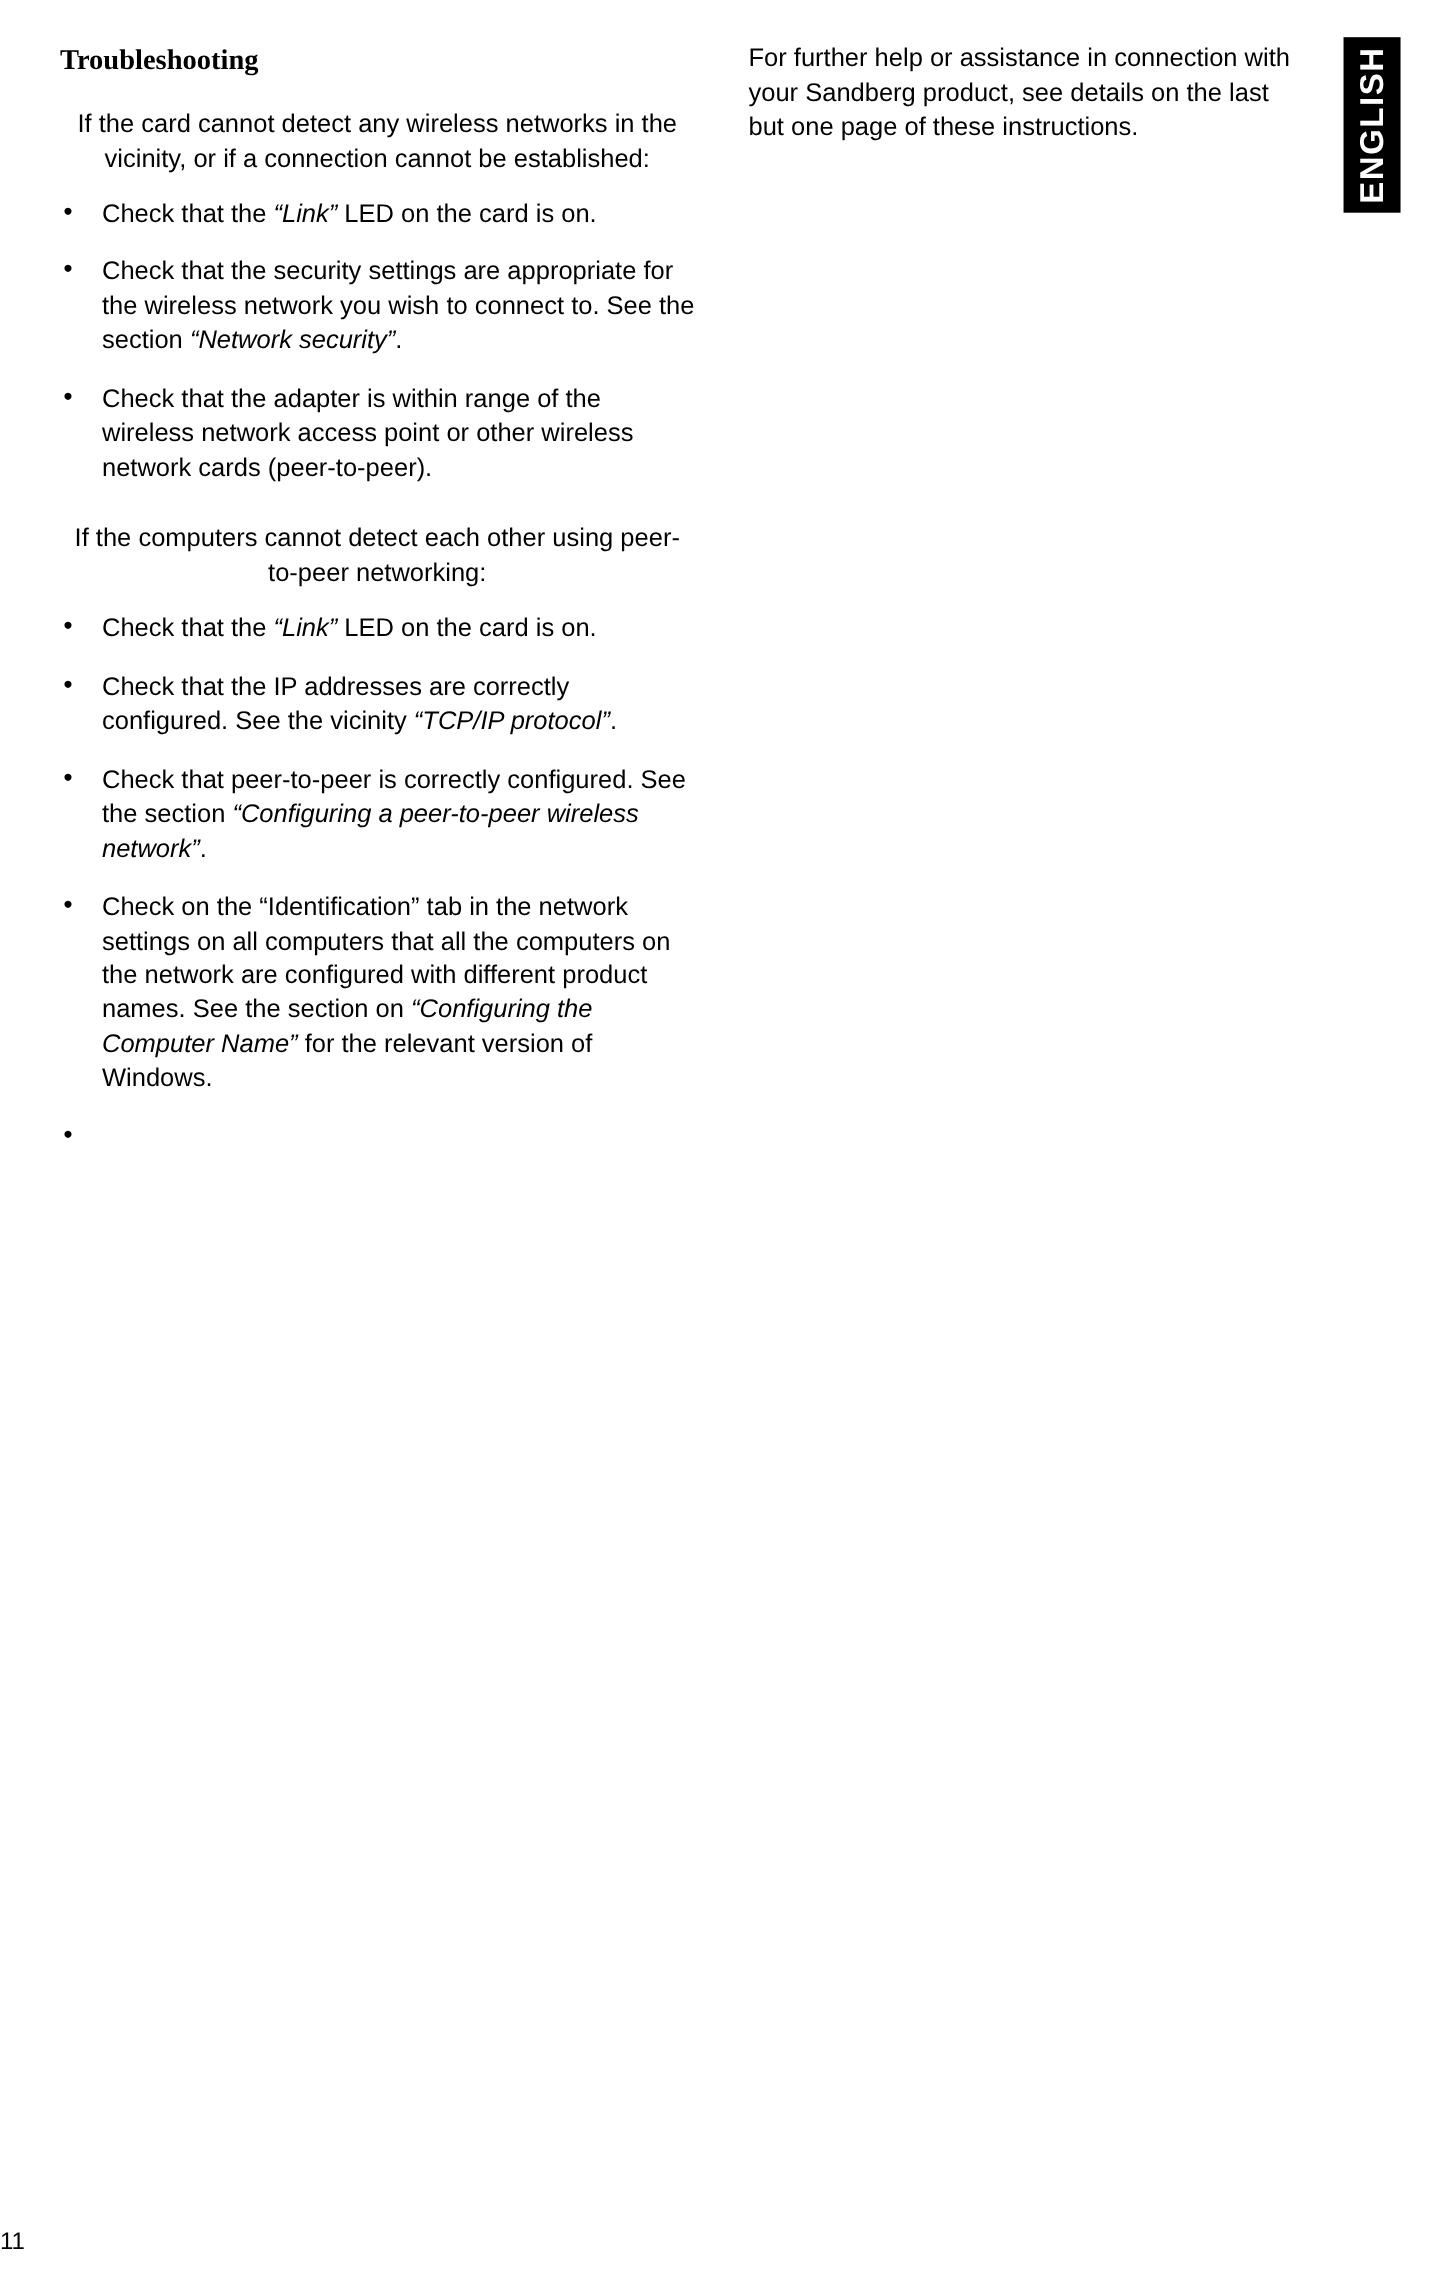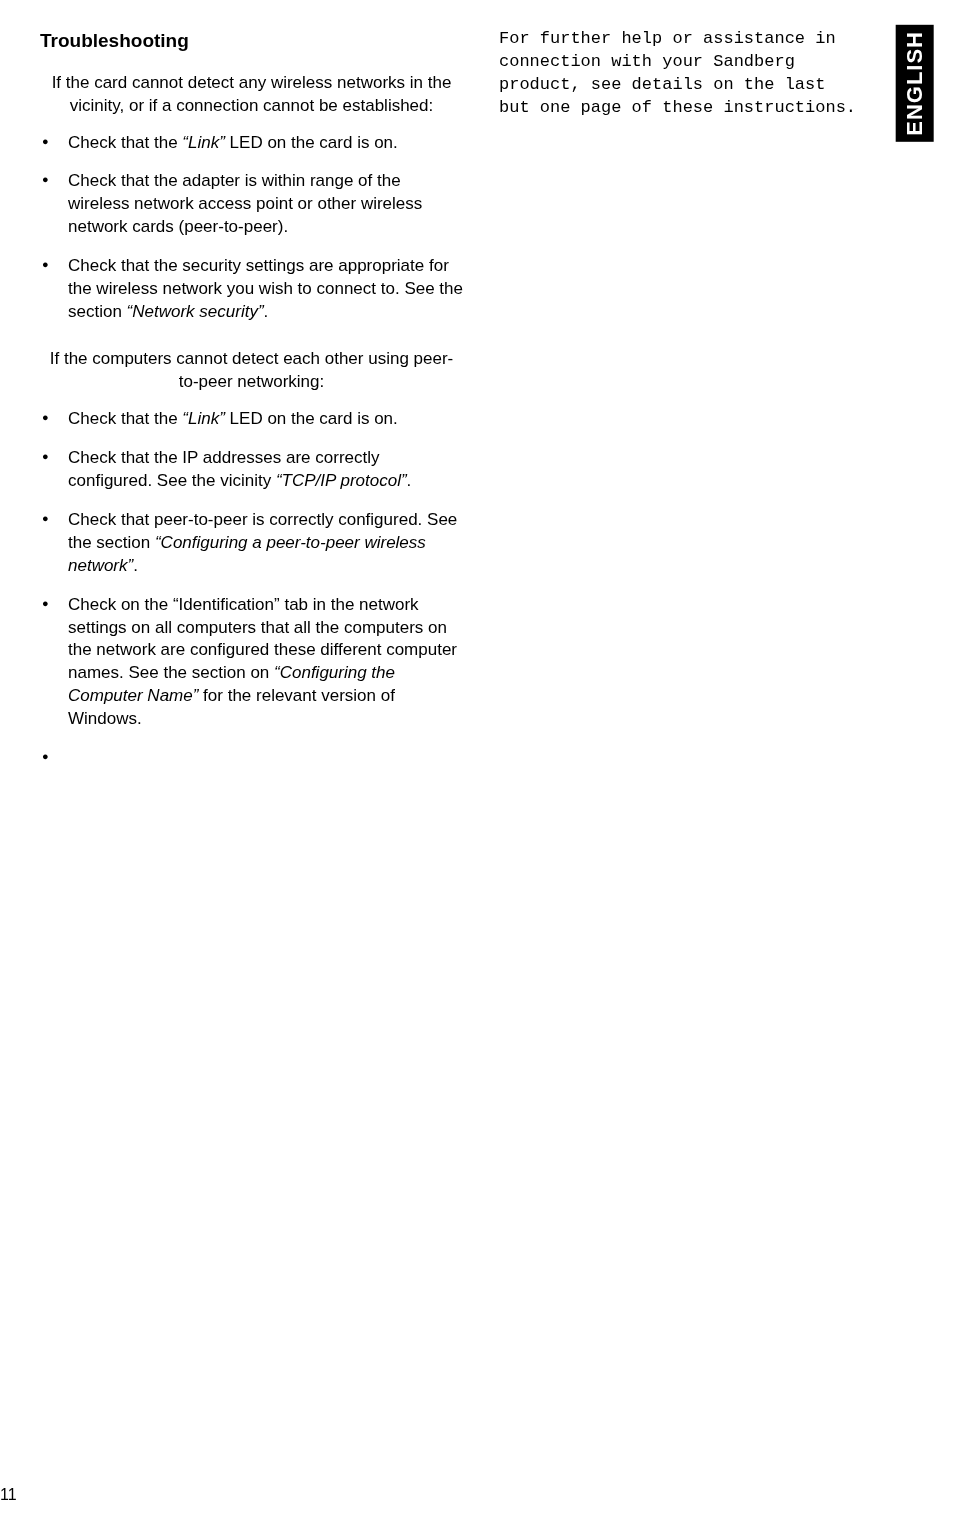--- a/index.html
+++ b/index.html
@@ -17,20 +17,21 @@
     padding:28px 38px 0 40px;
     display:flex;
     gap:36px;
   }
   .col { flex:1 1 0; }
   .col-right { position:relative; }
   h2.section-title {
     font-weight:bold;
     font-size:19px;
     margin-bottom:18px;
+    font-family:Liberation Serif, serif;
   }
   p.lead { margin-bottom:14px;text-align:center; }
   ul.bullets {
     list-style:none;
     margin:0 0 24px 0;
     padding:0;
   }
   ul.bullets li {
     position:relative;
     padding-left:28px;
@@ -54,21 +55,21 @@
     color:#fff;
     font-weight:bold;
     letter-spacing:1px;
     font-size:22px;
     padding:6px 4px 6px 4px;
     writing-mode:vertical-rl;
     transform:rotate(180deg);
     font-family:Arial, Helvetica, sans-serif;
   }
 
-  .right-text p { margin-bottom:14px; padding-right:58px;font-family:Liberation Mono, monospace; }
+  .right-text p { margin-bottom:14px; padding-right:58px; }
 
   .page-num {
     position:absolute;
     bottom:24px;
     left:0;
     width:100%;
     text-align:left;
     font-size:16px;
   }
 </style>
@@ -76,31 +77,31 @@
 <body>
 
 <div class="page">
 
   <div class="col col-left">
     <h2 class="section-title">Troubleshooting</h2>
     <p class="lead">If the card cannot detect any wireless net­works in the vicinity, or if a connection cannot be established:</p>
 
     <ul class="bullets" id="list1">
         <li><span>Check that the </span><span class="italic">“Link”</span><span> LED on the card is on.</span></li>
+        <li><span>Check that the security settings are appropriate for the wireless network you wish to connect to. See the section </span><span class="italic">“Network security”</span><span>.</span></li>
         <li><span>Check that the adapter is within range of the wireless network access point or other wireless network cards (peer-to-peer).</span></li>
-        <li><span>Check that the security settings are appropriate for the wireless network you wish to connect to. See the section </span><span class="italic">“Network security”</span><span>.</span></li>
       </ul>
 
     <p class="lead">If the computers cannot detect each other using peer-to-peer networking:</p>
 
     <ul class="bullets" id="list2">
         <li><span>Check that the </span><span class="italic">“Link”</span><span> LED on the card is on.</span></li>
         <li><span>Check that the IP addresses are cor­rectly configured. See the vicinity </span><span class="italic">“TCP/IP protocol”</span><span>.</span></li>
         <li><span>Check that peer-to-peer is correctly configured. See the section </span><span class="italic">“Configuring a peer-to-peer wireless network”</span><span>.</span></li>
-        <li><span>Check on the </span><span class="bold">“Identification”</span><span> tab in the network settings on all computers that all the computers on the network are configured these different computer names. See the section on </span><span class="italic">“Configuring the Computer Name”</span><span> for the relevant version of Windows.</span></li>
+        <li><span>Check on the </span><span class="bold">“Identification”</span><span> tab in the network settings on all computers that all the computers on the network are configured with different product names. See the section on </span><span class="italic">“Configuring the Computer Name”</span><span> for the relevant version of Windows.</span></li>
         <li></li>
       </ul>
   </div>
 
   <div class="col col-right">
     <div class="lang-tab">ENGLISH</div>
     <div class="right-text">
       <p>For further help or assistance in connection with your Sandberg product, see details on the last but one page of these instructions.</p>
     </div>
   </div>

